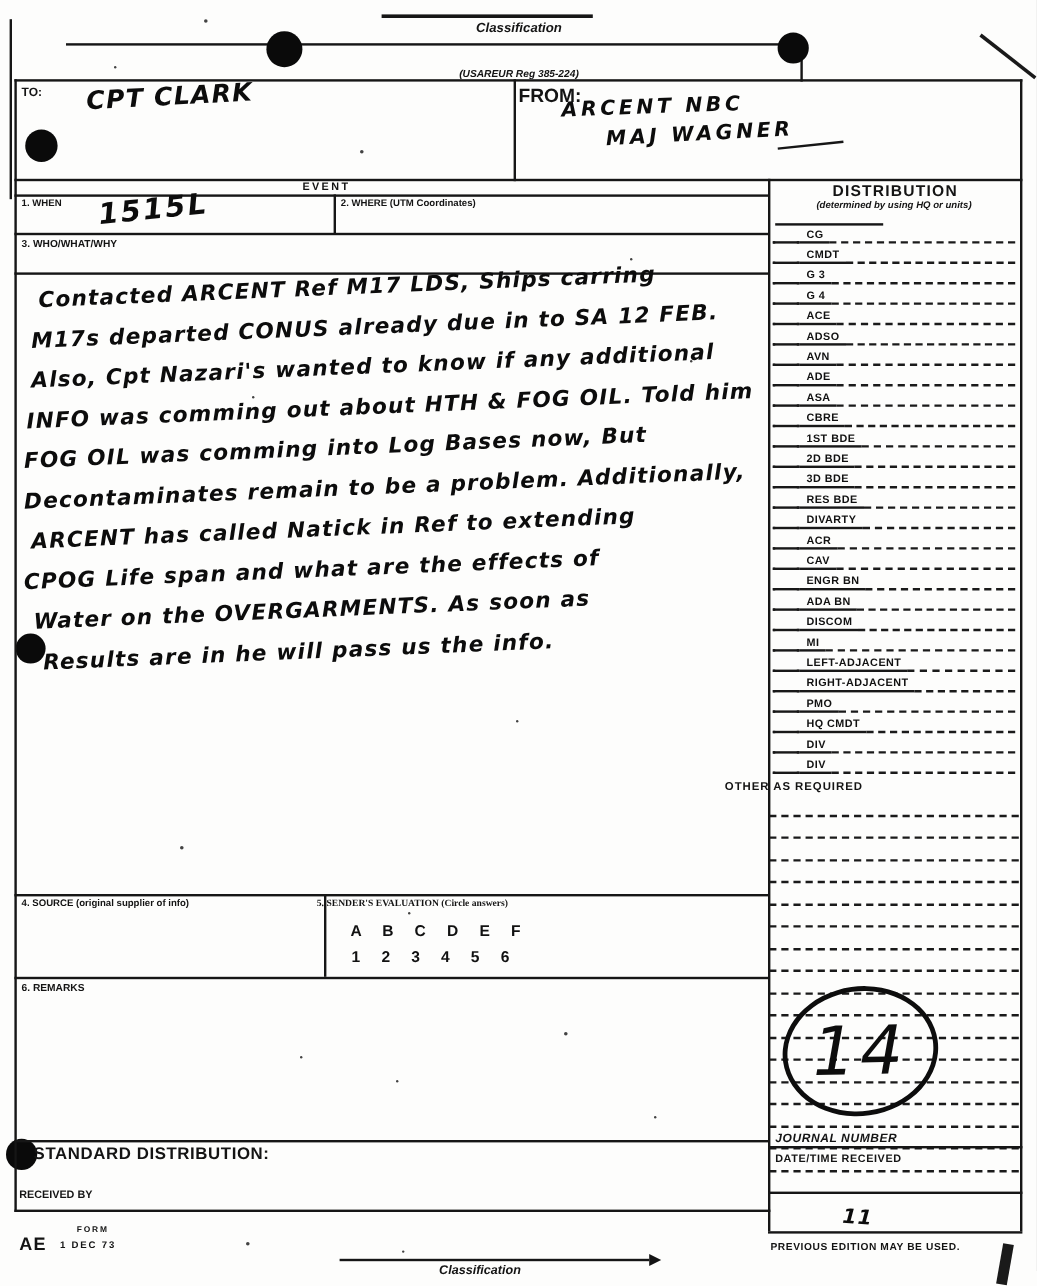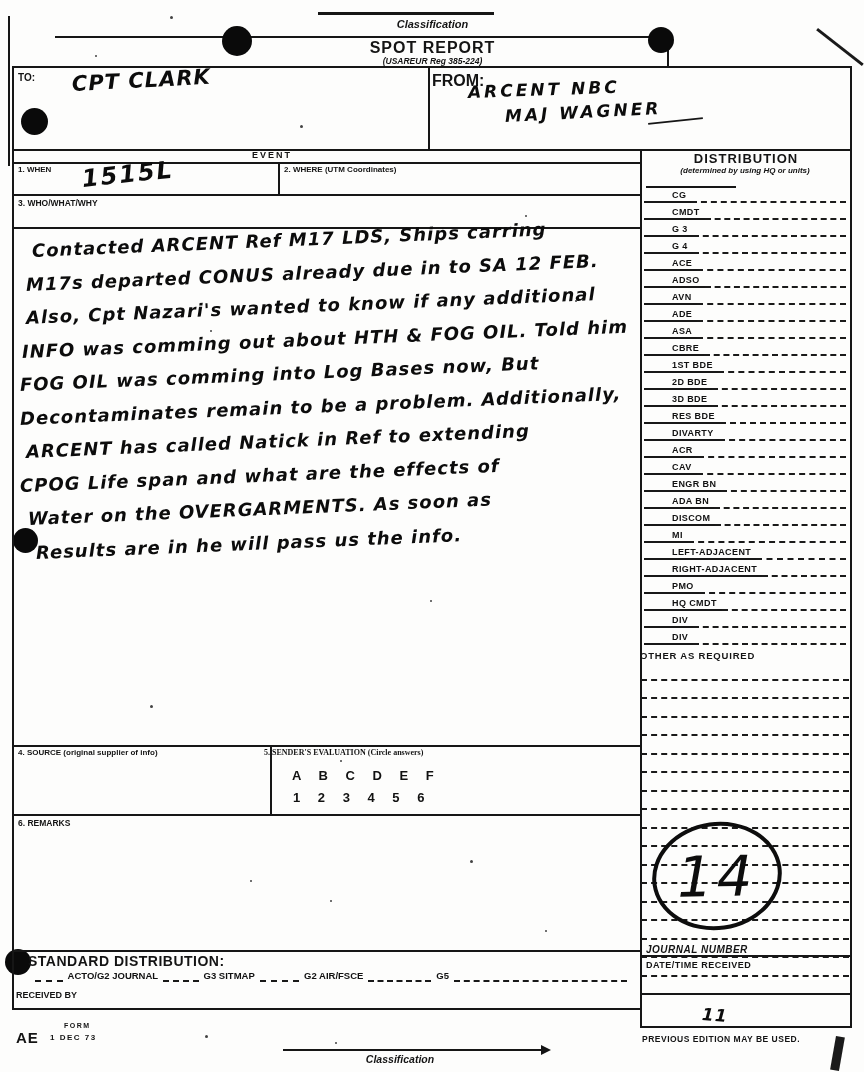--- a/index.html
+++ b/index.html
@@ -42,21 +42,20 @@
 </style>
 </head>
 <body>
 
 <div class="page" id="page">
 
   <div class="hl" style="left:318px;top:12px;width:176px;height:3px;"></div>
   <div class="lbl ital ctr" style="left:340px;top:18px;width:185px;font-size:11px;">Classification</div>
   <div class="hl" style="left:55px;top:36px;width:614px;"></div>
   <div class="vl" style="left:667px;top:36px;height:32px;"></div>
-  <div class="lbl ctr" style="left:310px;top:39px;width:245px;font-size:16px;letter-spacing:1px;">SPOT REPORT</div>
   <div class="lbl ital ctr" style="left:310px;top:56px;width:245px;font-size:8.5px;">(USAREUR Reg 385-224)</div>
   <div class="hl" style="left:12px;top:66px;width:840px;"></div>
 
   <div class="hole" style="left:222px;top:26px;width:30px;height:30px;"></div>
   <div class="hole" style="left:648px;top:27px;width:26px;height:26px;"></div>
   <div class="hole" style="left:21px;top:108px;width:27px;height:27px;"></div>
   <div class="hole" style="left:13px;top:528px;width:25px;height:25px;"></div>
   <div class="hole" style="left:5px;top:949px;width:26px;height:26px;"></div>
   <div class="diag" style="left:818px;top:28px;width:58px;height:3px;transform:rotate(38deg);"></div>
   <div class="vl" style="left:8px;top:16px;height:150px;"></div>
@@ -93,31 +92,20 @@
   <div class="vl" style="left:270px;top:745px;height:69px;"></div>
   <div class="lbl" style="left:264px;top:748px;font-size:8px;font-family:Liberation Serif, serif;">5. SENDER'S EVALUATION (Circle answers)</div>
   <div class="eval-row" style="left:292px;top:768px;">A B C D E F</div>
   <div class="eval-row" style="left:293px;top:790px;">1 2 3 4 5 6</div>
   <div class="hl" style="left:12px;top:814px;width:628px;"></div>
 
   <div class="lbl" style="left:18px;top:818px;font-size:8.5px;">6. REMARKS</div>
   <div class="hl" style="left:12px;top:950px;width:628px;"></div>
 
   <div class="lbl" style="left:28px;top:953px;font-size:14px;letter-spacing:.5px;">STANDARD DISTRIBUTION:</div>
-  <div id="std-row">
-      <div class="sfill" style="flex: 0.35 1 0%;"></div>
-      <div class="sitem">ACTO/G2 JOURNAL</div>
-      <div class="sfill" style="flex: 0.45 1 0%;"></div>
-      <div class="sitem">G3 SITMAP</div>
-      <div class="sfill" style="flex: 0.5 1 0%;"></div>
-      <div class="sitem">G2 AIR/FSCE</div>
-      <div class="sfill" style="flex: 0.8 1 0%;"></div>
-      <div class="sitem">G5</div>
-      <div class="sfill" style="flex: 2.2 1 0%;"></div>
-    </div>
   <div class="lbl" style="left:16px;top:990px;font-size:9px;">RECEIVED BY</div>
   <div class="hl" style="left:12px;top:1008px;width:630px;"></div>
 
   <div class="lbl ctr" style="left:640px;top:151px;width:212px;font-size:13px;letter-spacing:1px;">DISTRIBUTION</div>
   <div class="lbl ital ctr" style="left:638px;top:166px;width:214px;font-size:8px;font-style:italic;">(determined by using HQ or units)</div>
   <div class="hl" style="left:646px;top:186px;width:90px;"></div>
   <div id="dist-list">
       <div class="drow">
         <div class="dcell"></div>
         <div class="dlabel">CG</div>
@@ -247,21 +235,21 @@
         <div class="dcell"></div>
         <div class="dlabel">DIV</div>
         <div class="dfill"></div>
       </div>
       <div class="drow">
         <div class="dcell"></div>
         <div class="dlabel">DIV</div>
         <div class="dfill"></div>
       </div>
     </div>
-  <div class="lbl" style="left:640px;top:650px;font-size:9.5px;letter-spacing:.8px;">OTHER AS REQUIRED</div>
+  <div class="lbl" style="left:604px;top:650px;font-size:9.5px;letter-spacing:.8px;">OTHER AS REQUIRED</div>
   <div id="blank-lines">
       <div class="bline"></div>
       <div class="bline"></div>
       <div class="bline"></div>
       <div class="bline"></div>
       <div class="bline"></div>
       <div class="bline"></div>
       <div class="bline"></div>
       <div class="bline"></div>
       <div class="bline"></div>

